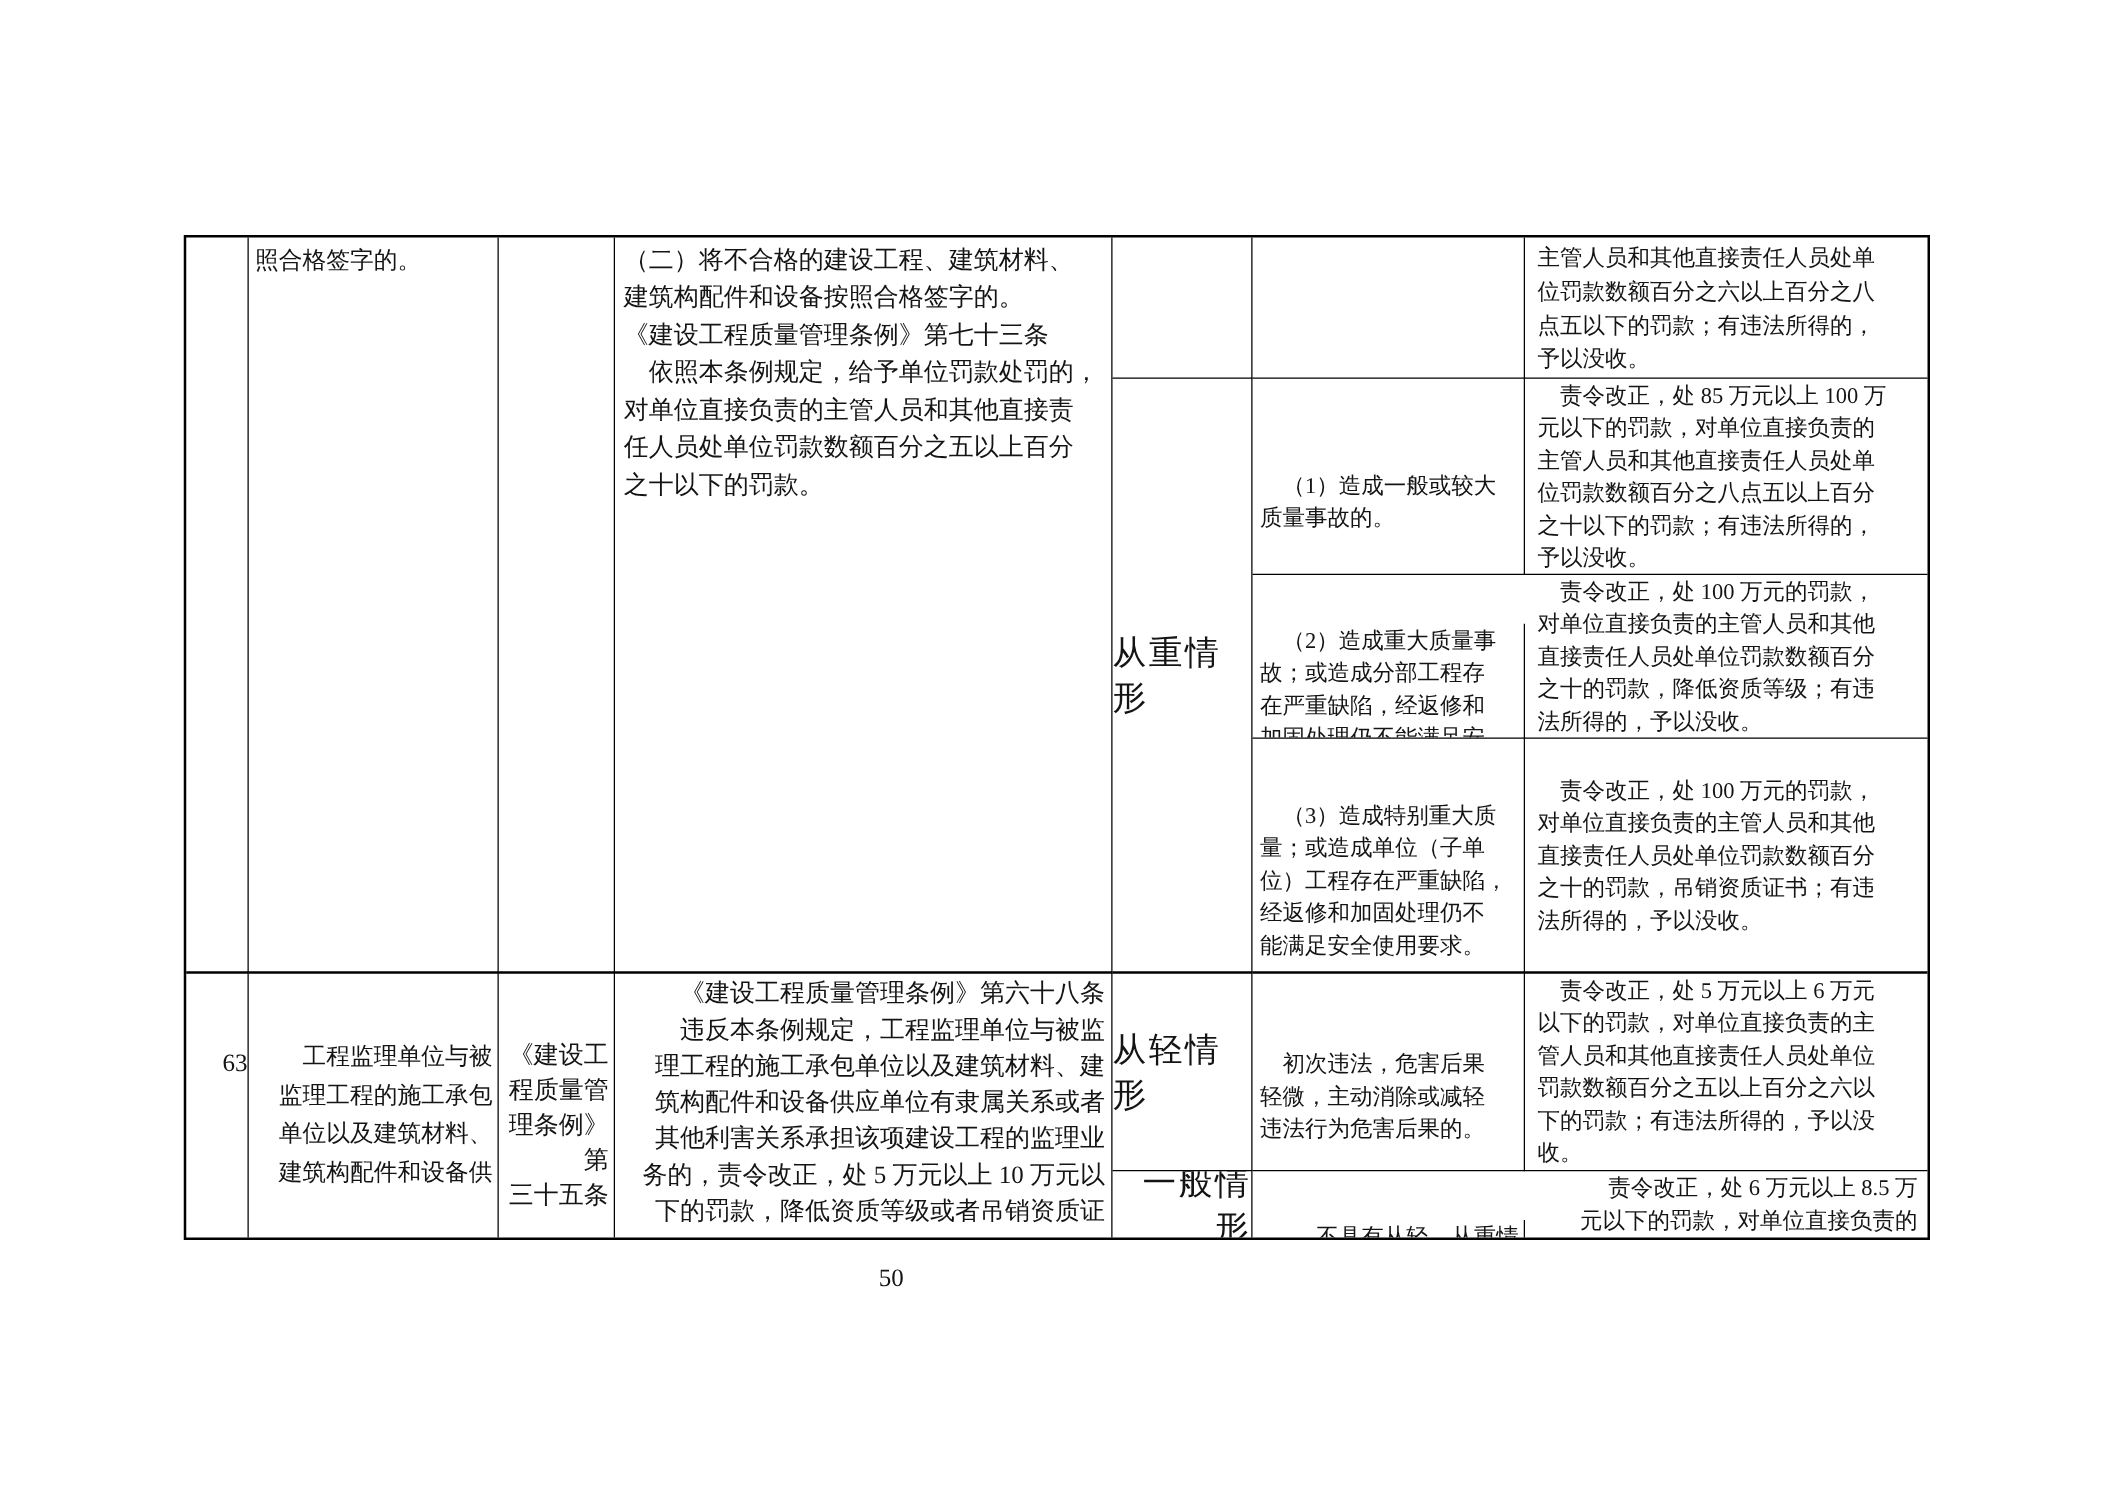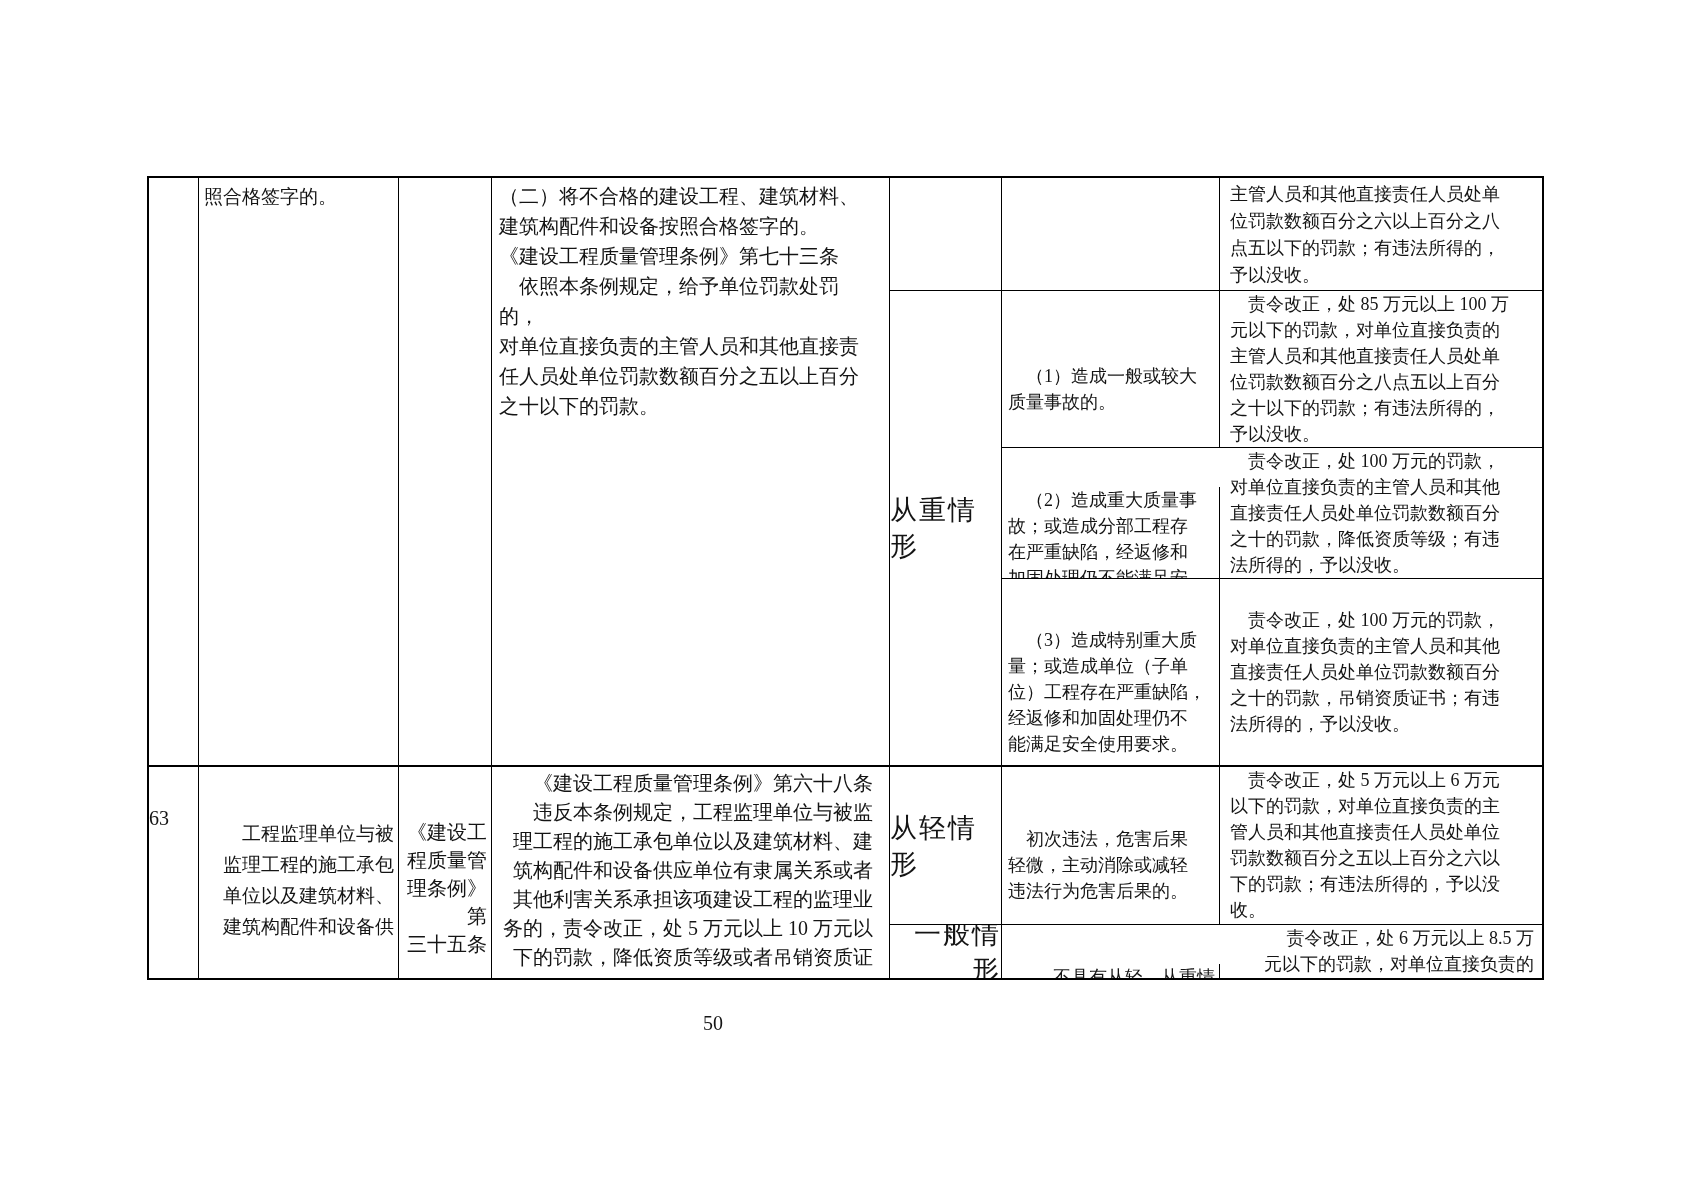--- a/index.html
+++ b/index.html
@@ -1,52 +1,52 @@
 <!DOCTYPE html>
 <html><head>
 <meta charset="utf-8">
 <style>
   html,body{margin:0;padding:0;background:#ffffff;}
   body{position:relative;width:1683px;height:1190px;overflow:hidden;
        font-family:"Liberation Serif","DejaVu Serif",serif;color:#141414;}
 
   #doc-table{
-    position:absolute;left:147px;top:176px;
+    position:absolute;left:147px;top:188px;
     display:grid;
     grid-template-columns:50px 200px 93px 398px 112px 218px 322px;
     grid-template-rows:113px 157px 131px 188px 158px 53px;
     border:2px solid #000;
     background:#fff;
   }
   .cell{
     border-right:1px solid #000;
     border-bottom:1px solid #000;
     box-sizing:border-box;
     overflow:hidden;
   }
   .last-col{border-right:none;}
   .last-row{border-bottom:none;text-align:right;}
   .thick-b{border-bottom-width:2px;}
 
   .pre{white-space:pre-wrap;}
 
   .t-col2{font-size:19px;line-height:31px;padding:3px 4px 0 5px;}
   .t-col3{font-size:20px;line-height:28px;padding:51px 4px 0 8px;}
-  .t-col4{font-size:20px;line-height:30px;padding:3px 16px 0 7px;}
+  .t-col4{font-size:20px;line-height:30px;padding:3px 5px 0 7px;}
   .tight{line-height:29px;padding-top:2px;}
   .t-side{font-size:18px;line-height:26px;}
   .pad-f{padding:0 4px 0 6px;margin-top:39px;}
   .pad-g{padding:0 8px 0 10px;}
   .pad-g1{padding:3px 8px 0 10px;line-height:27px;}
   .pad-b2{padding-top:51px;}
 
   .label{display:flex;align-items:center;justify-content:center;
          font-size:27px;letter-spacing:2px;font-family:Liberation Mono, monospace;}
   .vcenter{display:flex;align-items:center;}
-  .num-cell{font-size:20px;text-align:left;padding-top:40px;}
+  .num-cell{font-size:20px;text-align:right;padding-top:61px;}
 
   #page-num{position:absolute;top:1012px;left:0;width:1426px;
             text-align:center;font-size:20px;}
 </style>
 </head>
 <body>
 
 <div id="doc-table">
 
   <div class="cell thick-b" style="grid-area:1/1/5/2"></div>

